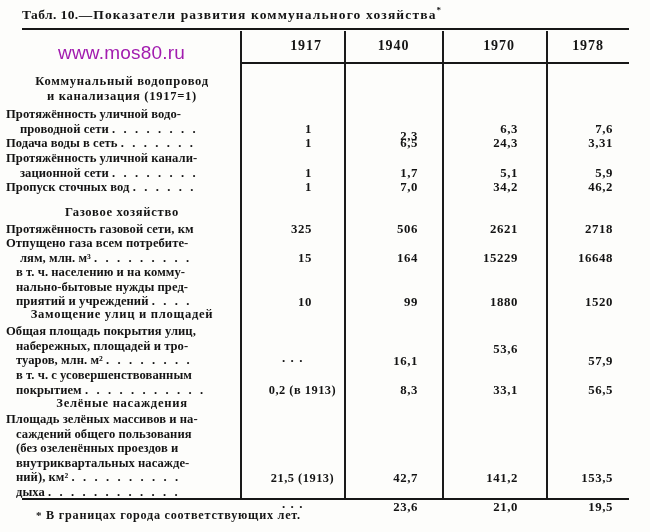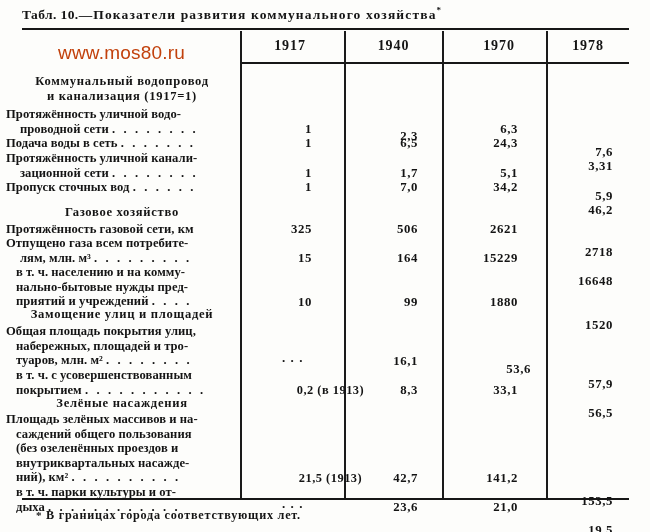--- a/index.html
+++ b/index.html
@@ -43,21 +43,21 @@
     vertical-align: super;
   }
 
   
   .watermark {
     position: absolute;
     left: 58px;
     top: 42px;
     font-family: "Liberation Sans", "DejaVu Sans", sans-serif;
     font-size: 19px;
-    color: #c2410c;
+    color: #a21caf;
     letter-spacing: 0.2px;
     user-select: none;
   }
 
   
   .rule {
     position: absolute;
     background: #171717;
   }
   .rule-top    { left: 22px; top: 28px;  width: 607px; height: 2.4px; }
@@ -79,21 +79,21 @@
 
   
   .hdr-year {
     position: absolute;
     top: 38px;
     font-size: 14px;
     font-weight: bold;
     letter-spacing: 0.9px;
     text-align: center;
   }
-  .hy1 { left: 239px; width: 102px; }
+  .hy1 { left: 255px; width: 102px; }
   .hy2 { left: 345px; width: 97px;  }
   .hy3 { left: 443px; width: 112px; }
   .hy4 { left: 547px; width: 82px;  }
 
   
   .body-area {
     position: absolute;
     left: 0;
     top: 66px;
     width: 650px;
@@ -132,23 +132,23 @@
     line-height: 14.6px;
   }
   .c1 { left: 241px; width: 103px; }
   .c2 { left: 345px; width: 97px;  }
   .c3 { left: 443px; width: 103px; }
   .c4 { left: 547px; width: 82px;  }
 
   .c1.rt { text-align: right; padding-right: 32px; width: 71px; }
   .c2.rt { text-align: right; padding-right: 24px; width: 73px; }
   .c3.rt { text-align: right; padding-right: 28px; width: 75px; }
-  .c4.rt { text-align: right; padding-right: 16px; width: 66px; margin-top: 23px; }
-
-  .c1.wide { left: 241px; width: 123px; letter-spacing: 0.5px; font-size: 12.4px; padding-left: 28px; }
+  .c4.rt { text-align: right; padding-right: 16px; width: 66px; }
+
+  .c1.wide { left: 241px; width: 123px; letter-spacing: 0.5px; font-size: 12.4px; }
 
   
   .footnote {
     position: absolute;
     left: 36px;
     top: 508px;
     font-size: 12.2px;
     font-weight: bold;
     letter-spacing: 0.75px;
   }
@@ -272,21 +272,21 @@
     </div>
 
     <div class="row" style="top:258px;">
       <div class="label">
         <span>Общая площадь покрытия улиц,</span>
         <span class="ind2">набережных,  площадей  и  тро-</span>
         <span class="ind2"><span>туаров, млн.  м²</span> <span class="dots">. . . . . . . .</span></span>
       </div>
       <div class="cell c1" style="top:30px;">· · ·</div>
       <div class="cell c2 rt" style="top:30px;">16,1</div>
-      <div class="cell c3 rt" style="top:38px;margin-left:13px;">53,6</div>
+      <div class="cell c3 rt" style="top:18px;">53,6</div>
       <div class="cell c4 rt" style="top:30px;">57,9</div>
     </div>
 
     <div class="row" style="top:302px;">
       <div class="label">
         <span class="ind2">в т. ч. с усовершенствованным</span>
         <span class="ind2"><span>покрытием</span> <span class="dots">. . . . . . . . . . .</span></span>
       </div>
       <div class="cell c1 wide" style="top:15px;">0,2  (в 1913)</div>
       <div class="cell c2 rt" style="top:15px;">8,3</div>
@@ -307,21 +307,20 @@
         <span class="ind2"><span>ний), км²</span> <span class="dots">. . . . . . . . . .</span></span>
       </div>
       <div class="cell c1 wide" style="top:59px;">21,5  (1913)</div>
       <div class="cell c2 rt" style="top:59px;">42,7</div>
       <div class="cell c3 rt" style="top:59px;">141,2</div>
       <div class="cell c4 rt" style="top:59px;">153,5</div>
     </div>
 
     <div class="row" style="top:419px;">
       <div class="label">
-        <span class="ind2">в т. ч. парки  культуры  и от-</span>
         <span class="ind2"><span>дыха</span> <span class="dots">. . . . . . . . . . . .</span></span>
       </div>
       <div class="cell c1" style="top:15px;">· · ·</div>
       <div class="cell c2 rt" style="top:15px;">23,6</div>
       <div class="cell c3 rt" style="top:15px;">21,0</div>
       <div class="cell c4 rt" style="top:15px;">19,5</div>
     </div>
 
   </div>
 

